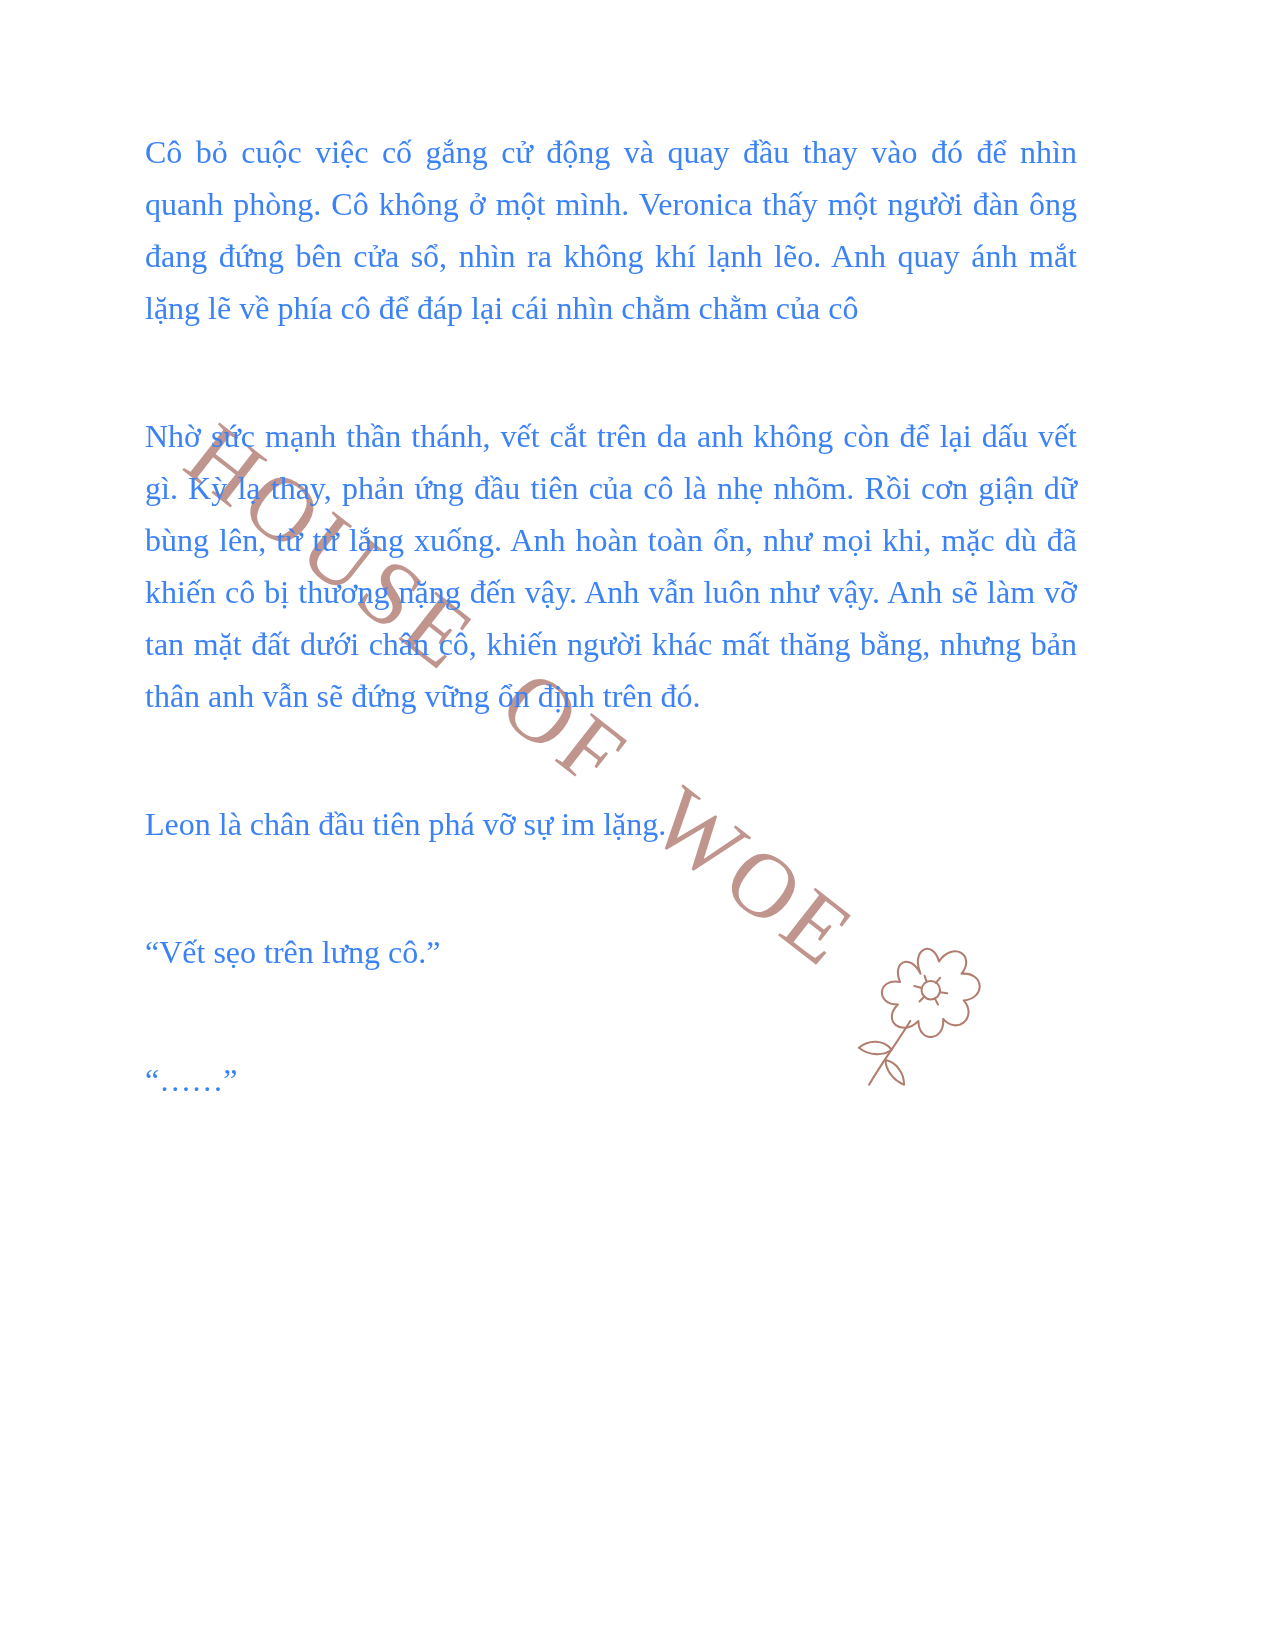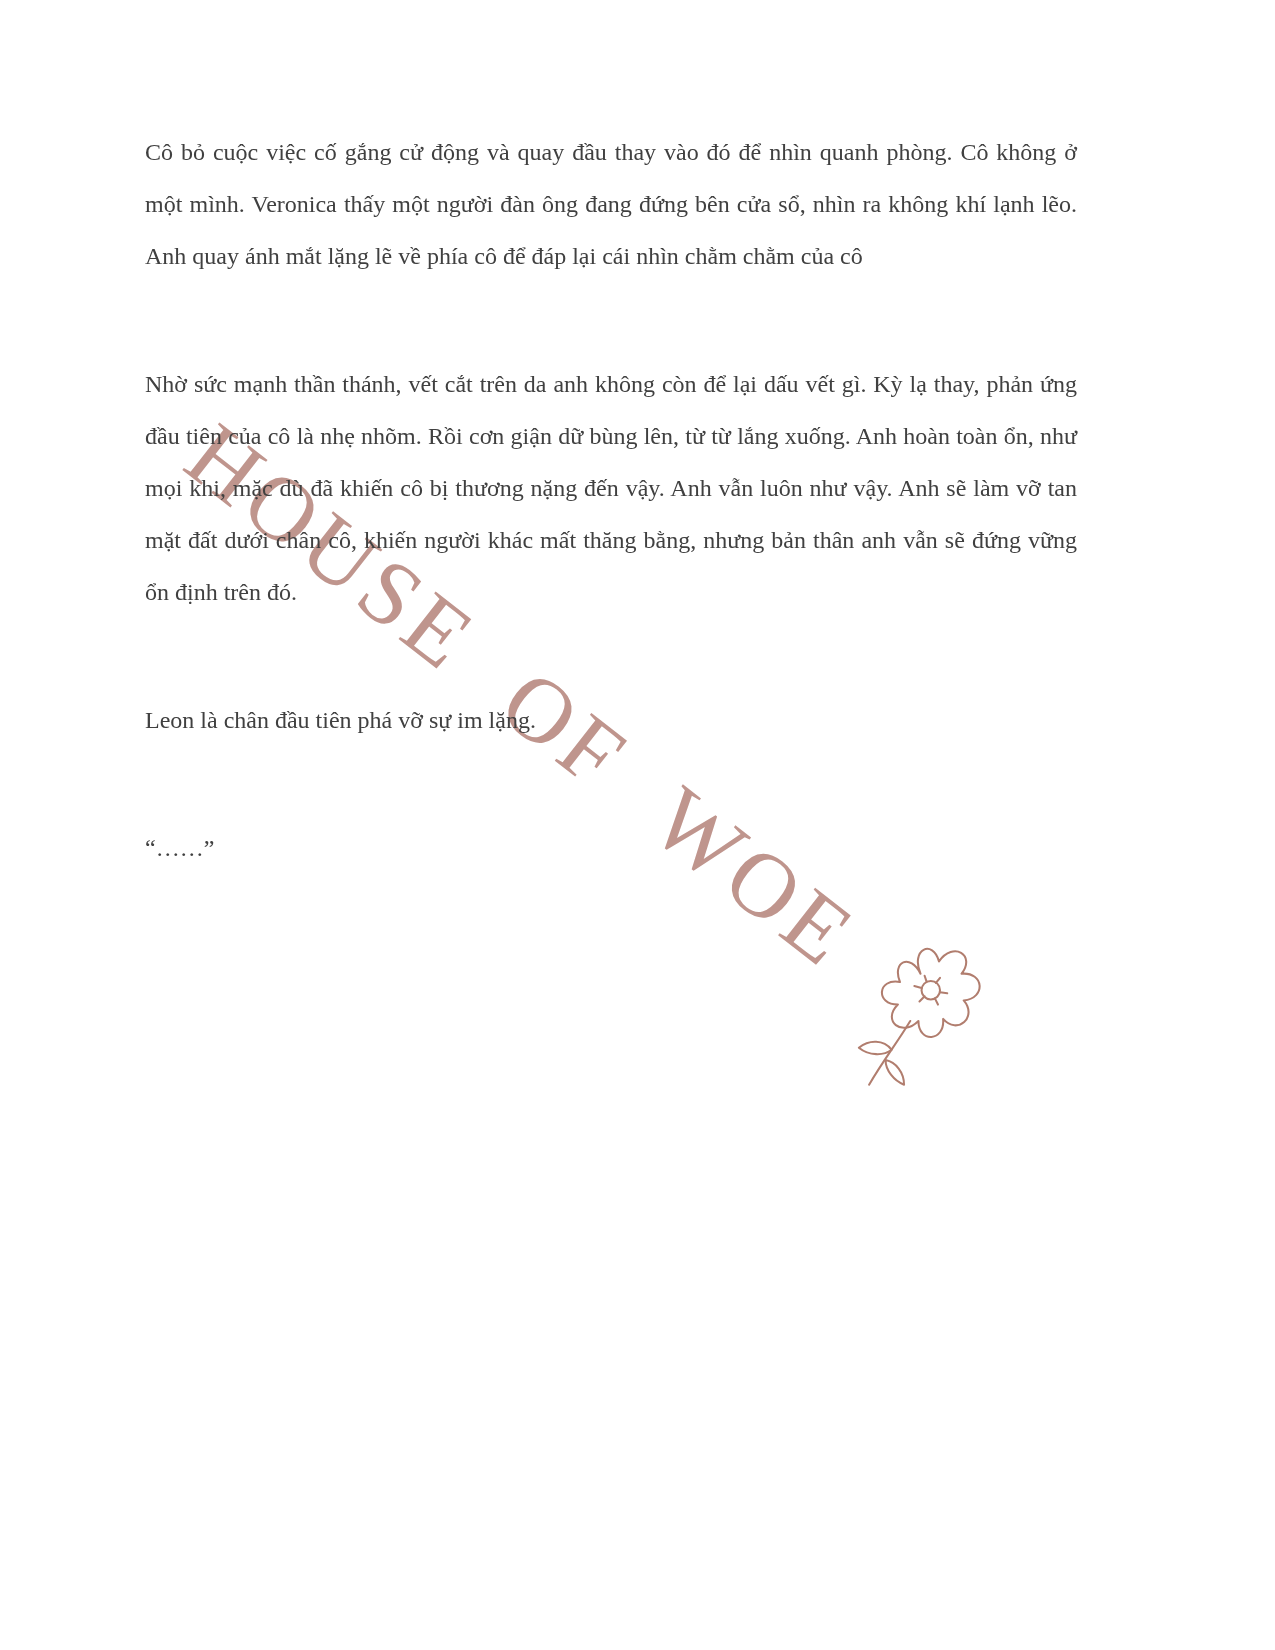--- a/index.html
+++ b/index.html
@@ -38,22 +38,22 @@
     height: 185px;
     z-index: 0;
     opacity: 0.9;
   }
   .text-block {
     position: absolute;
     left: 145px;
     top: 126px;
     width: 932px;
     z-index: 1;
-    color: #404040;
-    font-size: 24px;
+    color: #3b82f6;
+    font-size: 32px;
     line-height: 52px;
   }
   .para { margin-bottom: 76px; }
   .para.justify { text-align: justify; }
 </style>
 </head>
 <body>
 
 <div class="page">
 
@@ -67,16 +67,17 @@
       <path d="M70 108 C58 128 44 146 30 170"></path>
       <path d="M52 136 C44 126 30 126 20 134 C30 142 44 142 52 136 Z"></path>
       <path d="M46 146 C56 148 64 158 64 170 C54 166 46 156 46 146 Z"></path>
     </g>
   </svg>
 
   <div class="text-block">
     <p class="para justify">Cô bỏ cuộc việc cố gắng cử động và quay đầu thay vào đó để nhìn quanh phòng. Cô không ở một mình. Veronica thấy một người đàn ông đang đứng bên cửa sổ, nhìn ra không khí lạnh lẽo. Anh quay ánh mắt lặng lẽ về phía cô để đáp lại cái nhìn chằm chằm của cô</p>
     <p class="para justify">Nhờ sức mạnh thần thánh, vết cắt trên da anh không còn để lại dấu vết gì. Kỳ lạ thay, phản ứng đầu tiên của cô là nhẹ nhõm. Rồi cơn giận dữ bùng lên, từ từ lắng xuống. Anh hoàn toàn ổn, như mọi khi, mặc dù đã khiến cô bị thương nặng đến vậy. Anh vẫn luôn như vậy. Anh sẽ làm vỡ tan mặt đất dưới chân cô, khiến người khác mất thăng bằng, nhưng bản thân anh vẫn sẽ đứng vững ổn định trên đó.</p>
     <p class="para">Leon là chân đầu tiên phá vỡ sự im lặng.</p>
+    <p class="para">“Vết sẹo trên lưng cô.”</p>
     <p class="para">“……”</p>
   </div>
 
 </div>
 
 </body></html>

